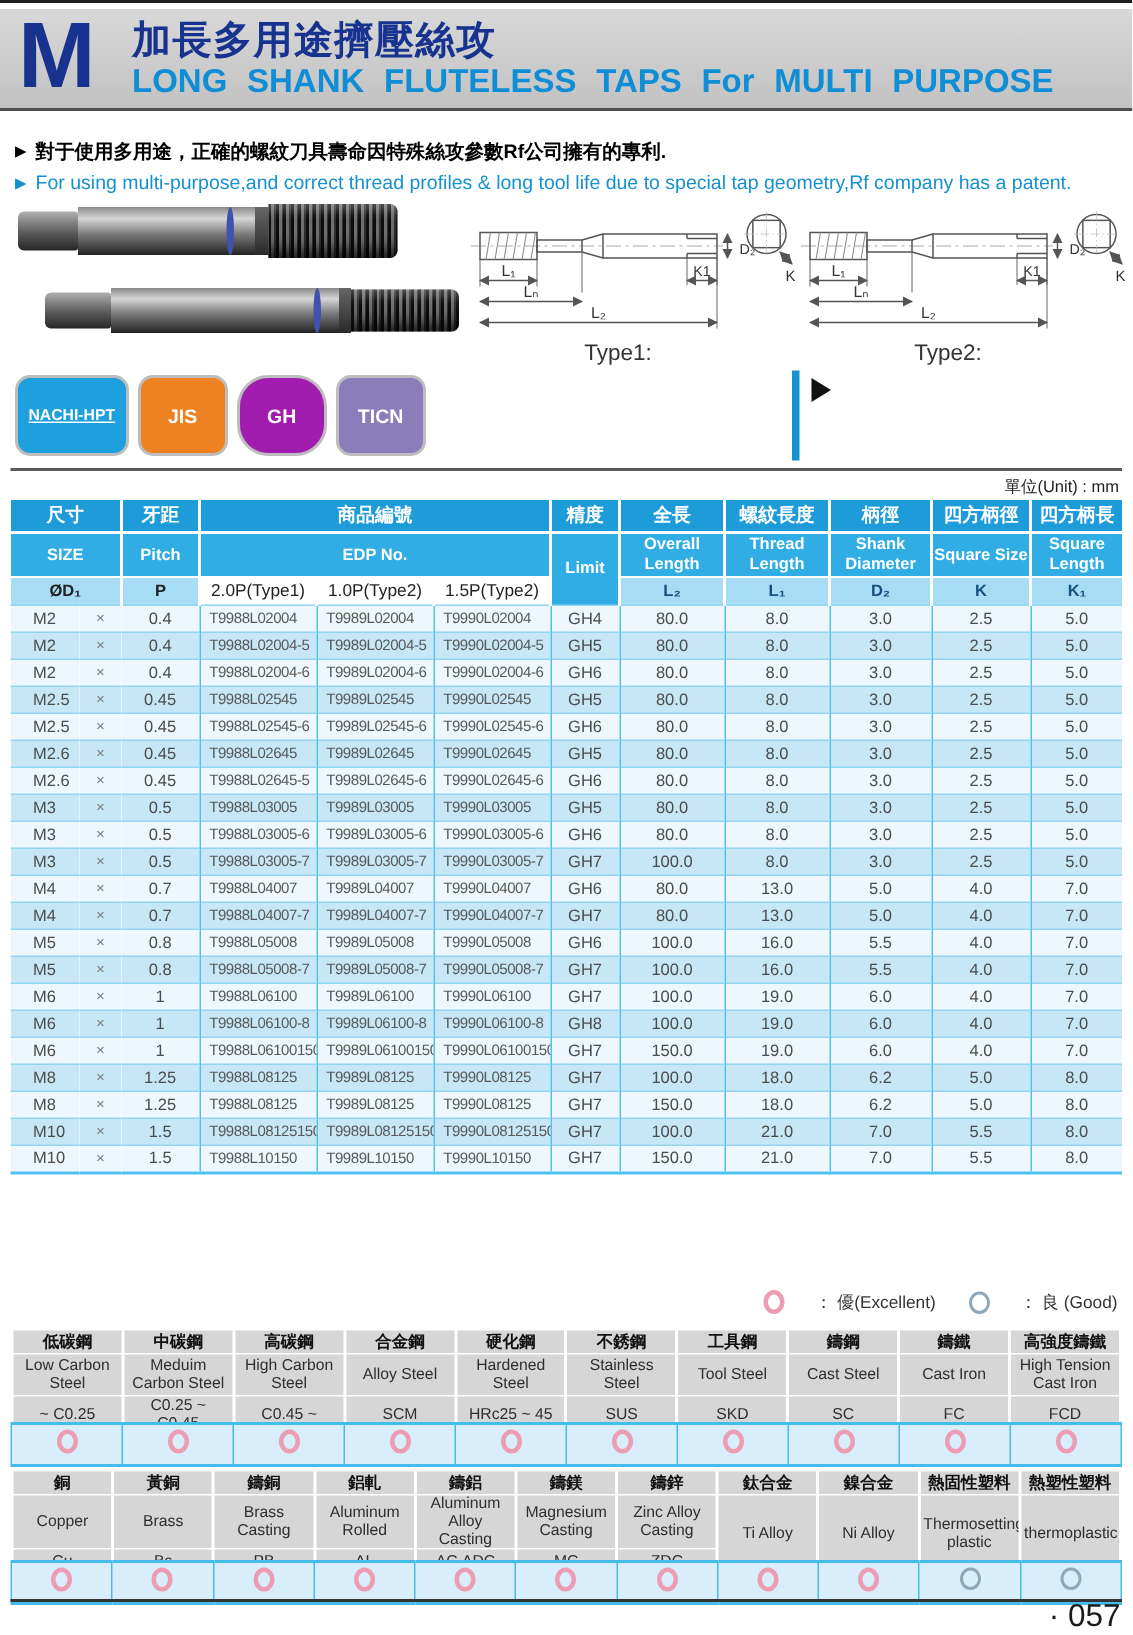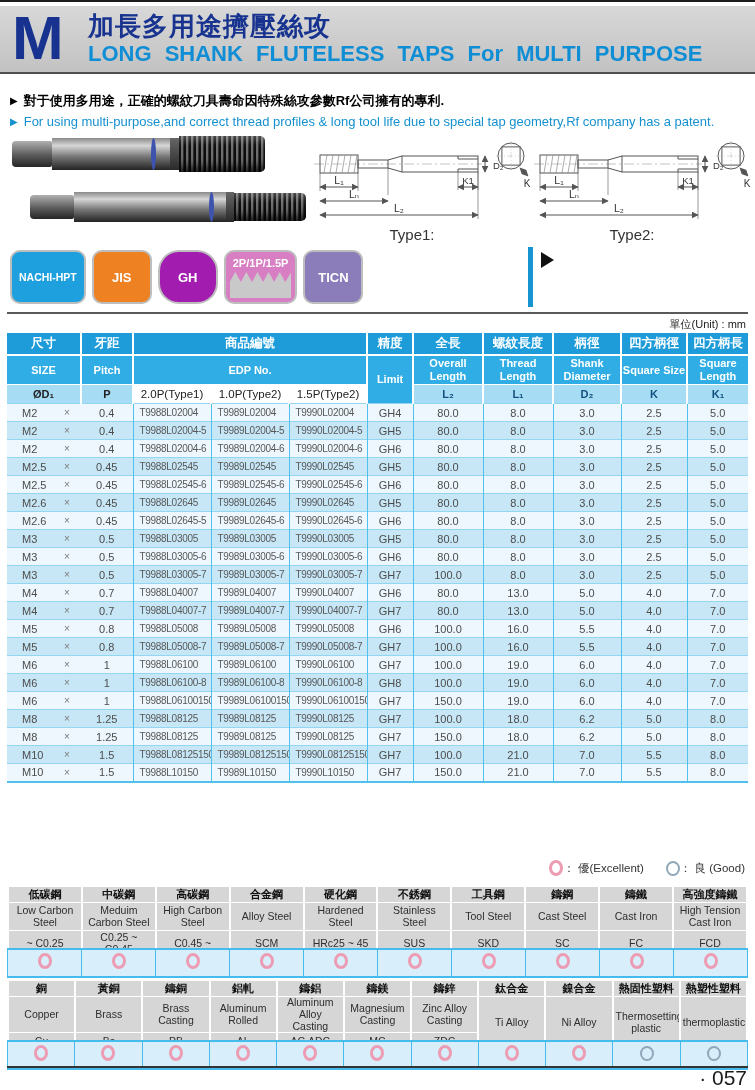--- a/index.html
+++ b/index.html
@@ -41,21 +41,21 @@
   #tap2 .thread{width:72px;height:28px;}
   .drawing{position:absolute;top:0;width:220px;height:114px;}
   #drawing1{left:312px;} #drawing2{left:532px;}
   .drawing svg{width:220px;height:114px;}
   .drawing svg text{font-family:"Liberation Sans","DejaVu Sans",sans-serif;}
   
   #badge-row{position:absolute;top:250px;left:10px;height:58px;display:flex;gap:6px;}
   .badge{min-width:60px;height:54px;border-radius:10px;border:2px solid #bdbdbd;color:#fff;font-weight:bold;
          font-size:13px;display:flex;align-items:center;justify-content:center;padding:0 7px;
          box-sizing:border-box;position:relative;overflow:hidden;}
-  .badge.small{font-size:10.5px;}
+  .badge.small{font-size:10.5px;text-decoration:underline;}
   .badge.zig{align-items:flex-start;padding-top:5px;font-size:11px;}
   .zigzag{position:absolute;left:4px;right:4px;bottom:4px;height:26px;background:#c9c9c9;
       clip-path:polygon(0 38%,9% 0,18% 38%,27% 0,36% 38%,45% 0,54% 38%,63% 0,72% 38%,81% 0,90% 38%,100% 0,100% 100%,0 100%);}
   #blue-bar{position:absolute;left:528px;top:247px;width:5px;height:60px;background:#1694d2;}
   #flag-arrow{position:absolute;left:541px;top:252px;width:0;height:0;
       border-left:13px solid #111;border-top:8px solid transparent;border-bottom:8px solid transparent;}
   #rule1{position:absolute;top:312px;left:7px;width:741px;height:2px;background:#5a5a5a;}
   #unit{position:absolute;top:317px;right:9px;font-size:11px;color:#222;}
   
   #main-table{position:absolute;top:333px;left:7px;width:741px;border-collapse:collapse;table-layout:fixed;}
@@ -75,21 +75,21 @@
   #main-rows tr.r-light td{background:#edf7fd;}
   #main-rows tr.r-blue td{background:#c7e7f7;}
   #main-rows td.bl{border-left:1px solid #4fc1ec;}
   #main-rows td.size{text-align:left;padding-left:15px;}
   #main-rows td.x{color:#7a7a7a;font-size:10px;}
   #main-rows td.edp{text-align:left;padding-left:6px;font-size:10px;letter-spacing:-0.3px;color:#585858;}
   #main-rows tr:last-child td{border-bottom:2px solid #4fc1ec;}
   
   #legend{position:absolute;top:860px;right:10px;display:flex;align-items:center;gap:22px;
           font-size:11.5px;color:#333;}
-  .legend-item{display:flex;align-items:center;gap:0;}
+  .legend-item{display:flex;align-items:center;gap:20px;}
   .ring{display:inline-block;border-radius:50%;box-sizing:border-box;}
   .ring.exc{width:14px;height:16px;border:3px solid #ec9cb3;}
   .ring.good{width:14px;height:15px;border:2px solid #8fa7b8;}
   .mat{position:absolute;left:7px;width:741px;border-collapse:separate;border-spacing:2px 1px;table-layout:fixed;}
   .mat td{background:#d6d6d6;text-align:center;vertical-align:middle;padding:0 2px;overflow:hidden;}
   .mat td.zh{font-size:11px;font-weight:bold;color:#111;height:15px;}
   .mat td.en{font-size:10.5px;color:#2e2e2e;line-height:1.12;height:27px;}
   .mat td.code{font-size:10.5px;color:#2e2e2e;height:15px;}
   #mat1-head{top:886px;} #mat2-head{top:980px;}
   .circles{position:absolute;left:7px;width:741px;border-collapse:collapse;table-layout:fixed;}
@@ -219,24 +219,20 @@
   <div id="badge-row">
       <div class="badge small" style="background: rgb(29, 160, 221);">
         <span>NACHI-HPT</span>
       </div>
       <div class="badge" style="background: rgb(238, 129, 34);">
         <span>JIS</span>
       </div>
       <div class="badge" style="background: #a21caf; border-radius: 21px;">
         <span>GH</span>
       </div>
-      <div class="badge zig" style="background: rgb(216, 127, 196);">
-        <div class="zigzag"></div>
-        <span>2P/1P/1.5P</span>
-      </div>
       <div class="badge" style="background: rgb(139, 124, 186);">
         <span>TICN</span>
       </div>
     </div>
   <div id="blue-bar"></div>
   <div id="flag-arrow"></div>
   <div id="rule1"></div>
   <div id="unit">單位(Unit) : mm</div>
 
   <table id="main-table">

